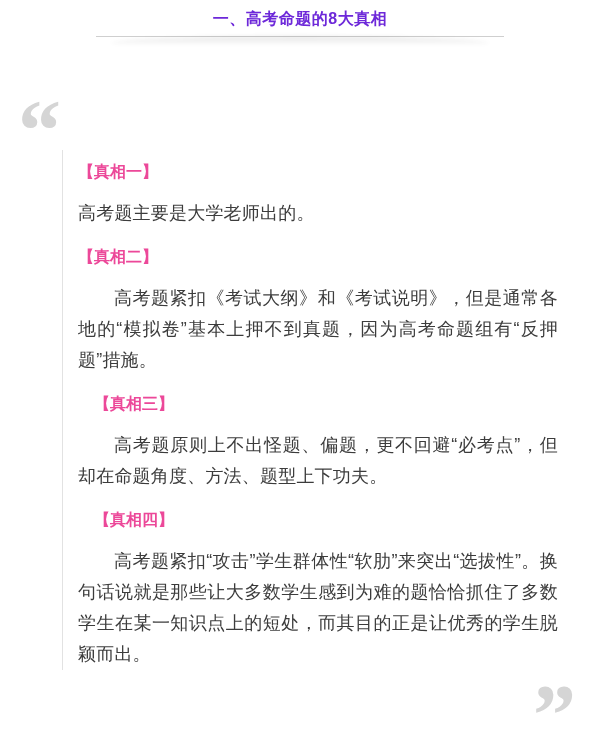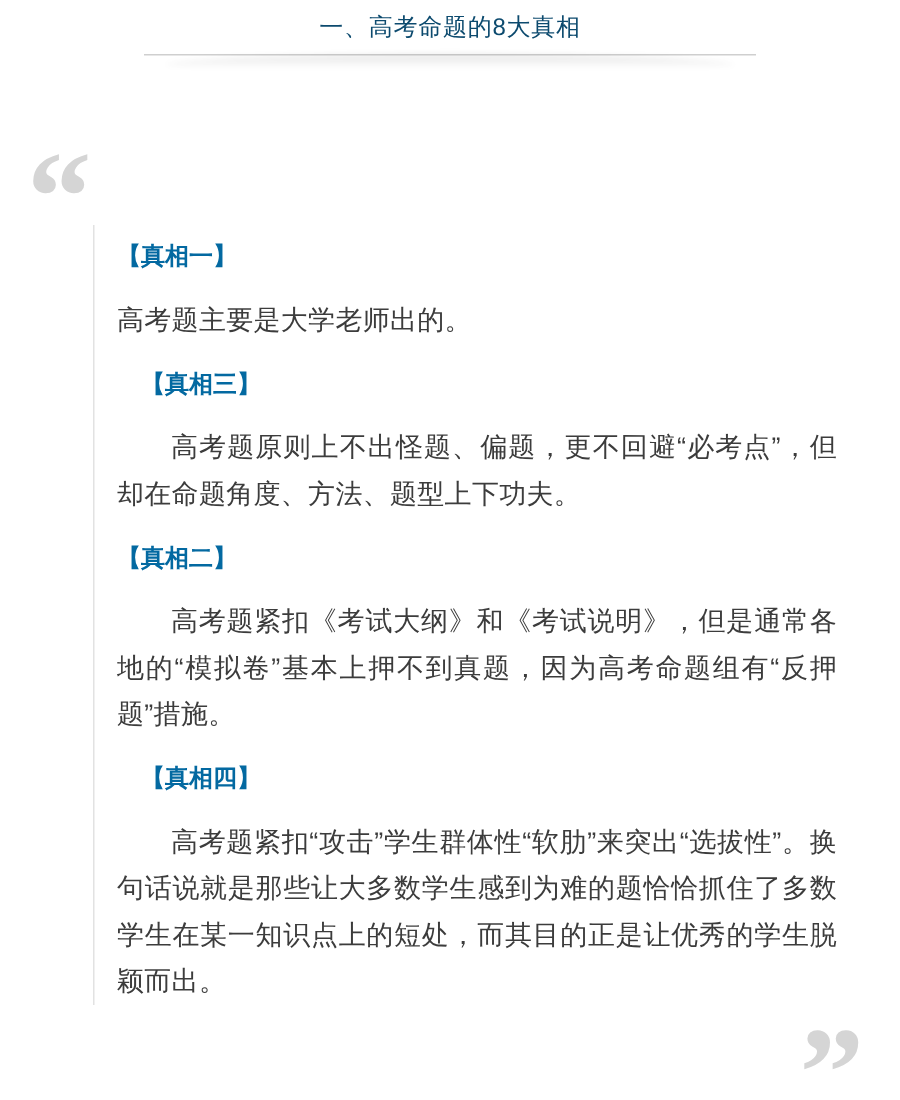--- a/index.html
+++ b/index.html
@@ -26,22 +26,22 @@
   
   .title-wrap {
     position: relative;
     width: 100%;
     padding-top: 8px;
     text-align: center;
   }
   .title {
     display: inline-block;
     font-size: 16px;
-    font-weight: normal;
-    color: #0c4a6e;
+    font-weight: bold;
+    color: #6d28d9;
     letter-spacing: 0.5px;
     line-height: 22px;
     padding-bottom: 6px;
   }
   .title-rule {
     position: absolute;
     left: 110px;
     right: 110px;
     top: 36px;
     height: 14px;
@@ -91,21 +91,21 @@
   
   .content {
     position: absolute;
     left: 78px;
     top: 160px;
     width: 480px;
   }
   .heading {
     font-size: 16px;
     font-weight: bold;
-    color: #0369a1;
+    color: #ec4899;
     margin: 0 0 14px 0;
     line-height: 24px;
   }
   .heading.indent {
     padding-left: 16px;
   }
   .para {
     font-size: 18px;
     line-height: 31px;
     color: #3c3c3c;
@@ -139,27 +139,27 @@
   <div class="quote quote-close">”</div>
 
   <div class="content">
 
     <div class="block">
       <p class="heading">【真相一】</p>
       <p class="para">高考题主要是大学老师出的。</p>
     </div>
 
     <div class="block">
-      <p class="heading indent">【真相三】</p>
-      <p class="para indent">高考题原则上不出怪题、偏题，更不回避“必考点”，但却在命题角度、方法、题型上下功夫。</p>
+      <p class="heading">【真相二】</p>
+      <p class="para indent">高考题紧扣《考试大纲》和《考试说明》，但是通常各地的“模拟卷”基本上押不到真题，因为高考命题组有“反押题”措施。</p>
     </div>
 
     <div class="block">
-      <p class="heading">【真相二】</p>
-      <p class="para indent">高考题紧扣《考试大纲》和《考试说明》，但是通常各地的“模拟卷”基本上押不到真题，因为高考命题组有“反押题”措施。</p>
+      <p class="heading indent">【真相三】</p>
+      <p class="para indent">高考题原则上不出怪题、偏题，更不回避“必考点”，但却在命题角度、方法、题型上下功夫。</p>
     </div>
 
     <div class="block">
       <p class="heading indent">【真相四】</p>
       <p class="para indent">高考题紧扣“攻击”学生群体性“软肋”来突出“选拔性”。换句话说就是那些让大多数学生感到为难的题恰恰抓住了多数学生在某一知识点上的短处，而其目的正是让优秀的学生脱颖而出。</p>
     </div>
 
   </div>
 </div>
 

